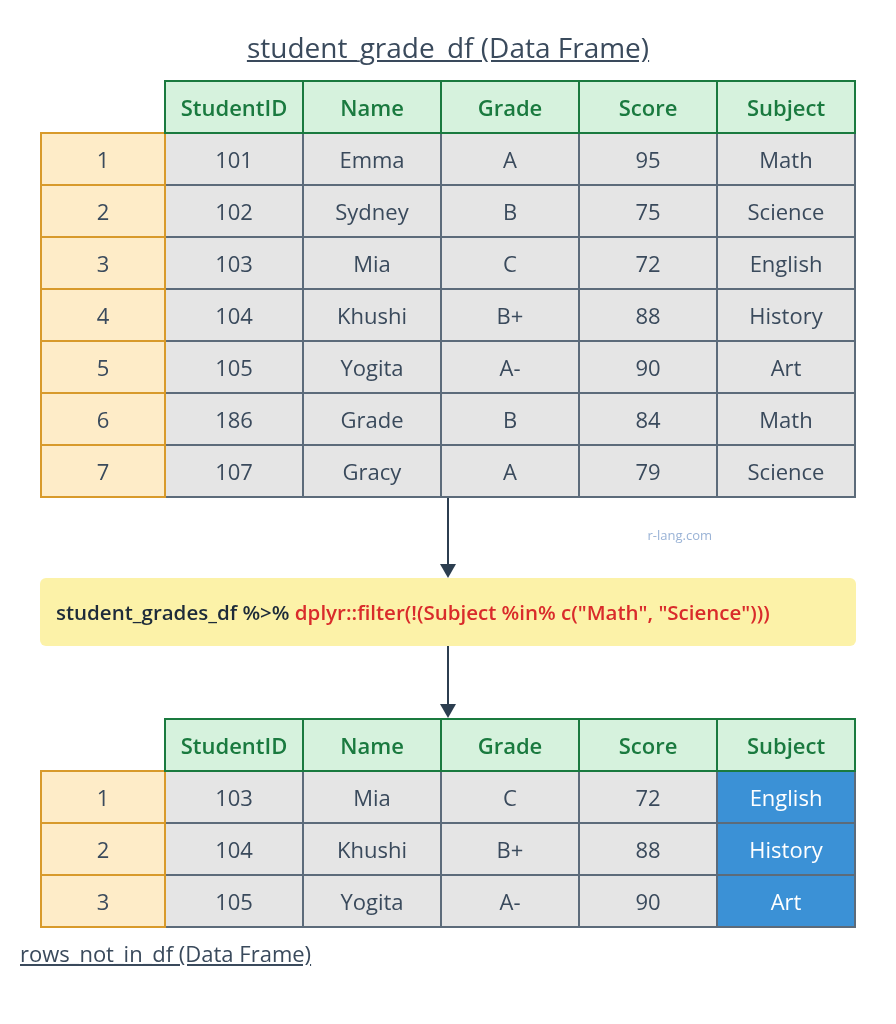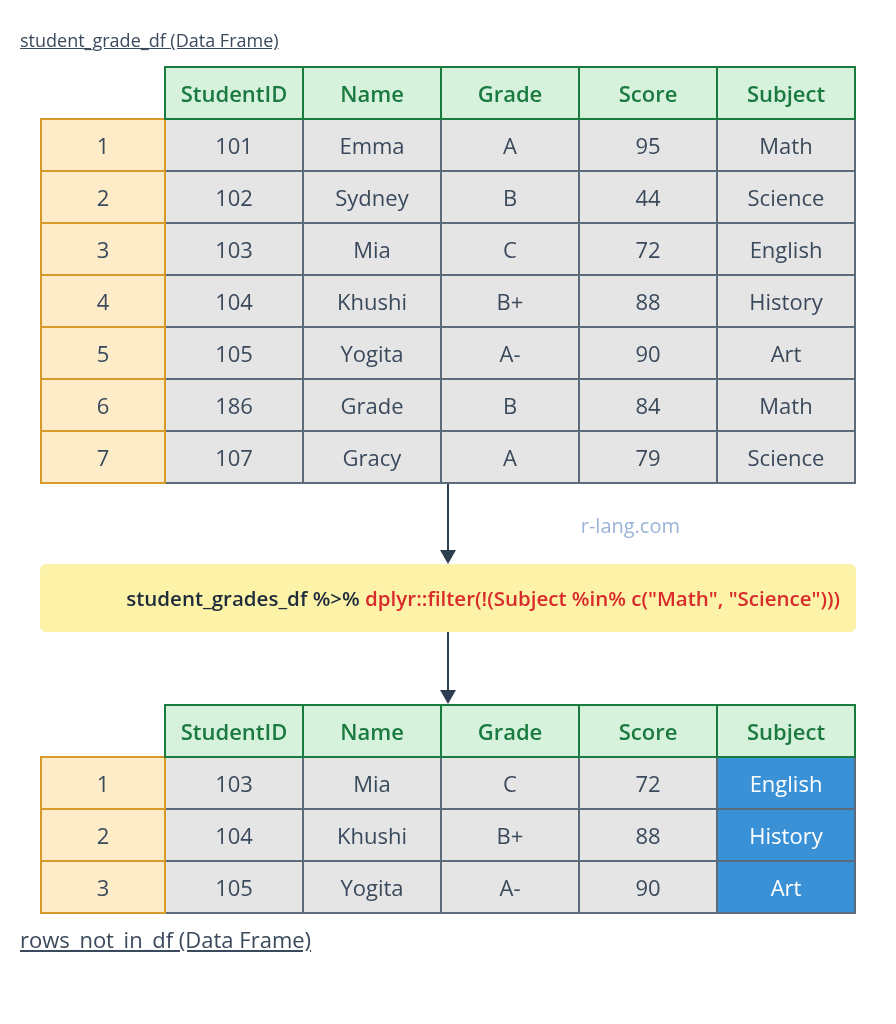--- a/index.html
+++ b/index.html
@@ -4,21 +4,22 @@
 <style>
 * { box-sizing: border-box; margin: 0; padding: 0; }
 body {
   font-family: "Open Sans", -apple-system, BlinkMacSystemFont, "Segoe UI", sans-serif;
   background: #fff;
   padding: 20px;
   width: 896px;
   color: #2c3e50;
 }
 .caption {
-  font-size: 18px;
+  text-align: center;
+  font-size: 28px;
   text-decoration: underline;
   color: #3a4a5c;
   margin: 8px 0 14px;
 }
 .caption-bottom {
   text-align: left;
   font-size: 22px;
   text-decoration: underline;
   color: #3a4a5c;
   margin: 10px 0 0;
@@ -75,36 +76,36 @@
   bottom: 0;
   left: 50%;
   transform: translateX(-50%);
   width: 0; height: 0;
   border-left: 8px solid transparent;
   border-right: 8px solid transparent;
   border-top: 14px solid #2c3e50;
 }
 .watermark {
   position: absolute;
-  right: 196px;
+  right: 164px;
   top: 28px;
-  font-size: 20px;
+  font-size: 13px;
   color: #9ab3d6;
   pointer-events: none;
 }
 .code-box {
   background: #fcf2a8;
   border-radius: 6px;
   padding: 20px 16px;
   margin: 0 20px;
   font-family: "Open Sans", sans-serif;
   font-size: 20.5px;
   font-weight: 600;
   color: #1d2b3a;
-  text-align: right;
+  text-align: left;
 }
 .code-red { color: #d92b2b; }
 .arrow-wrap2 { height: 72px; }
 </style>
 </head>
 <body>
 
 <div class="caption">student_grade_df (Data Frame)</div>
 
 <table>
@@ -123,21 +124,21 @@
         <td class="cell">Emma</td>
         <td class="cell">A</td>
         <td class="cell">95</td>
         <td class="cell">Math</td>
       </tr>
   <tr>
         <td class="rownum">2</td>
         <td class="cell">102</td>
         <td class="cell">Sydney</td>
         <td class="cell">B</td>
-        <td class="cell">44</td>
+        <td class="cell">75</td>
         <td class="cell">Science</td>
       </tr>
   <tr>
         <td class="rownum">3</td>
         <td class="cell">103</td>
         <td class="cell">Mia</td>
         <td class="cell">C</td>
         <td class="cell">72</td>
         <td class="cell">English</td>
       </tr>

